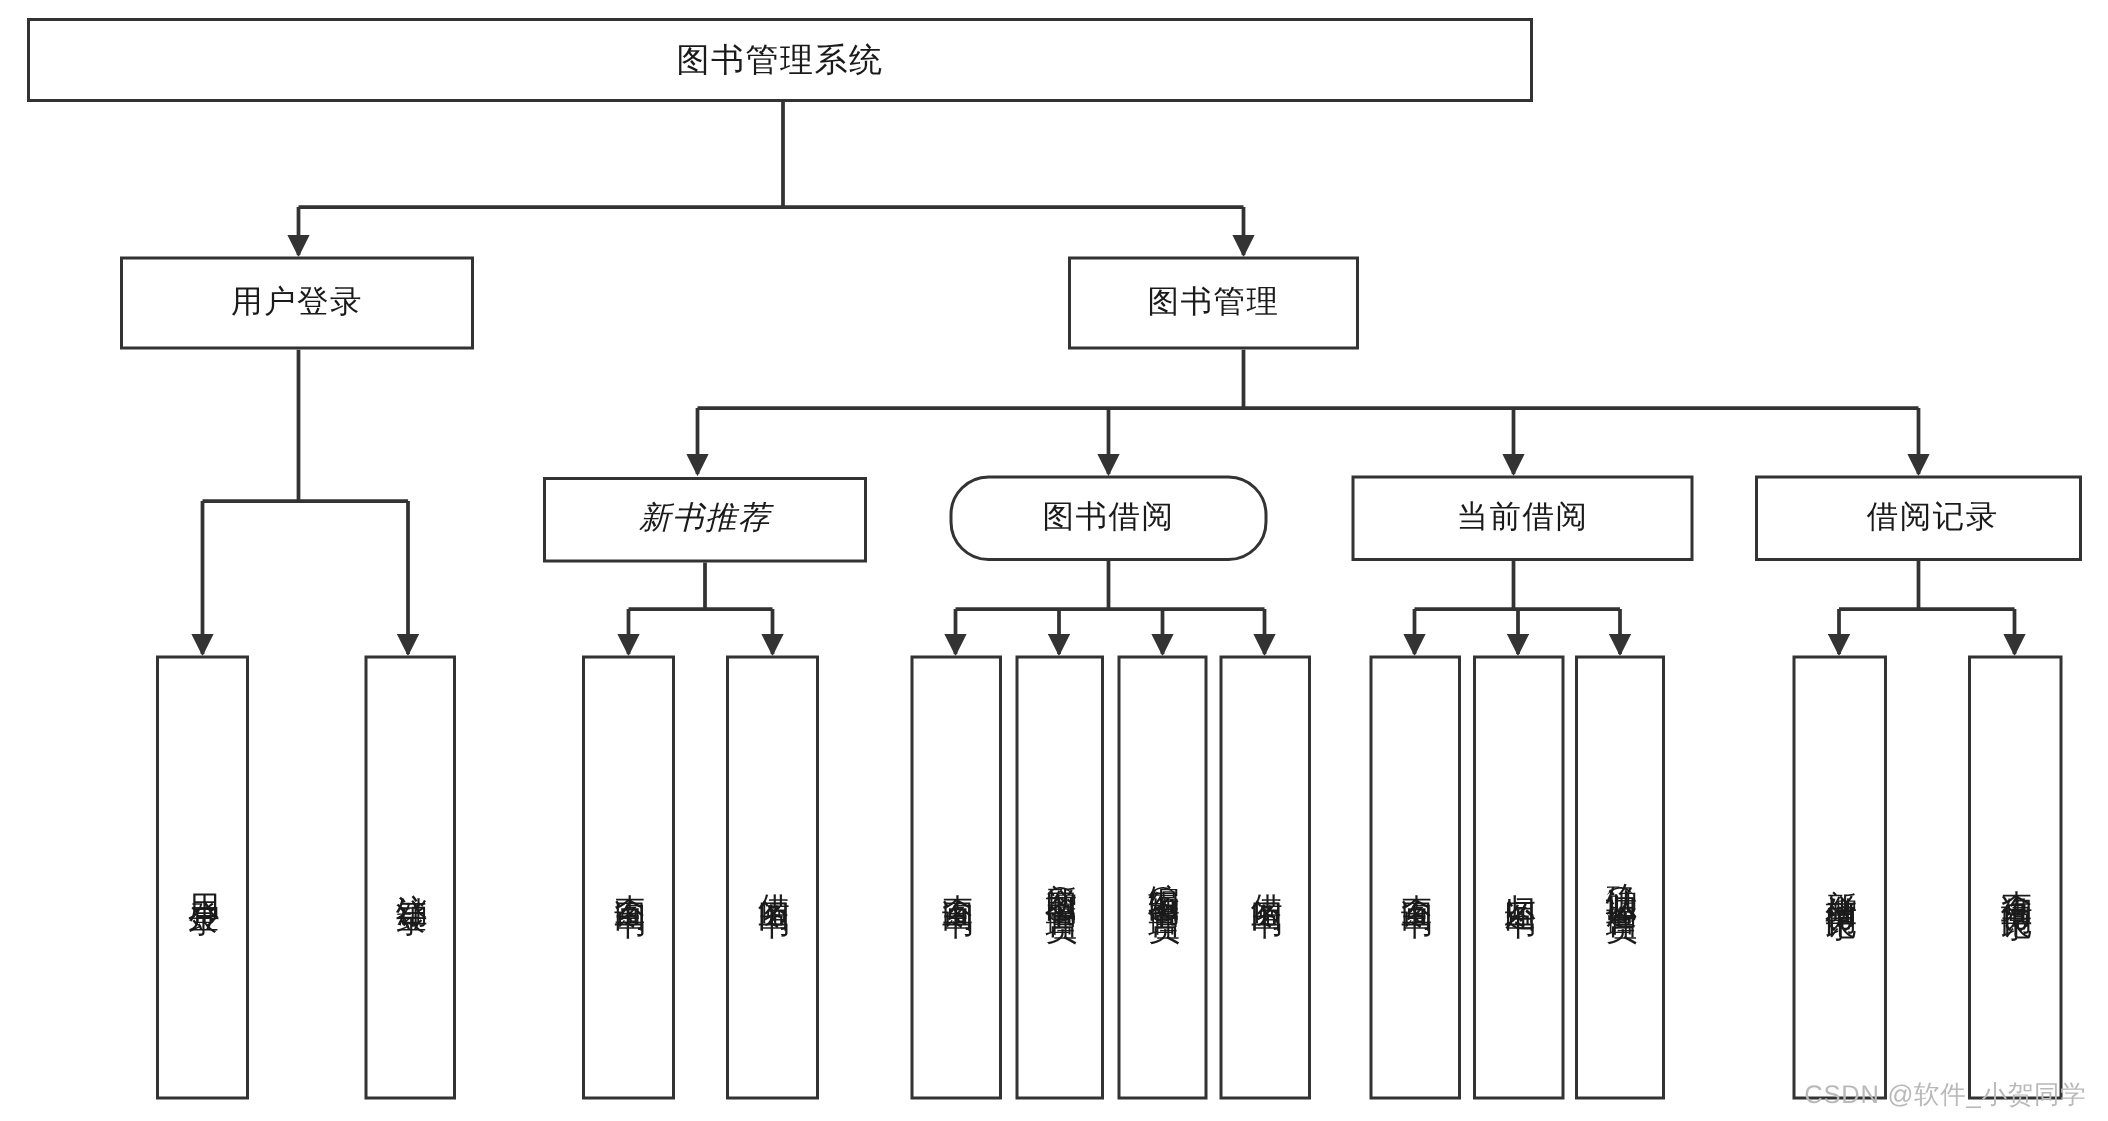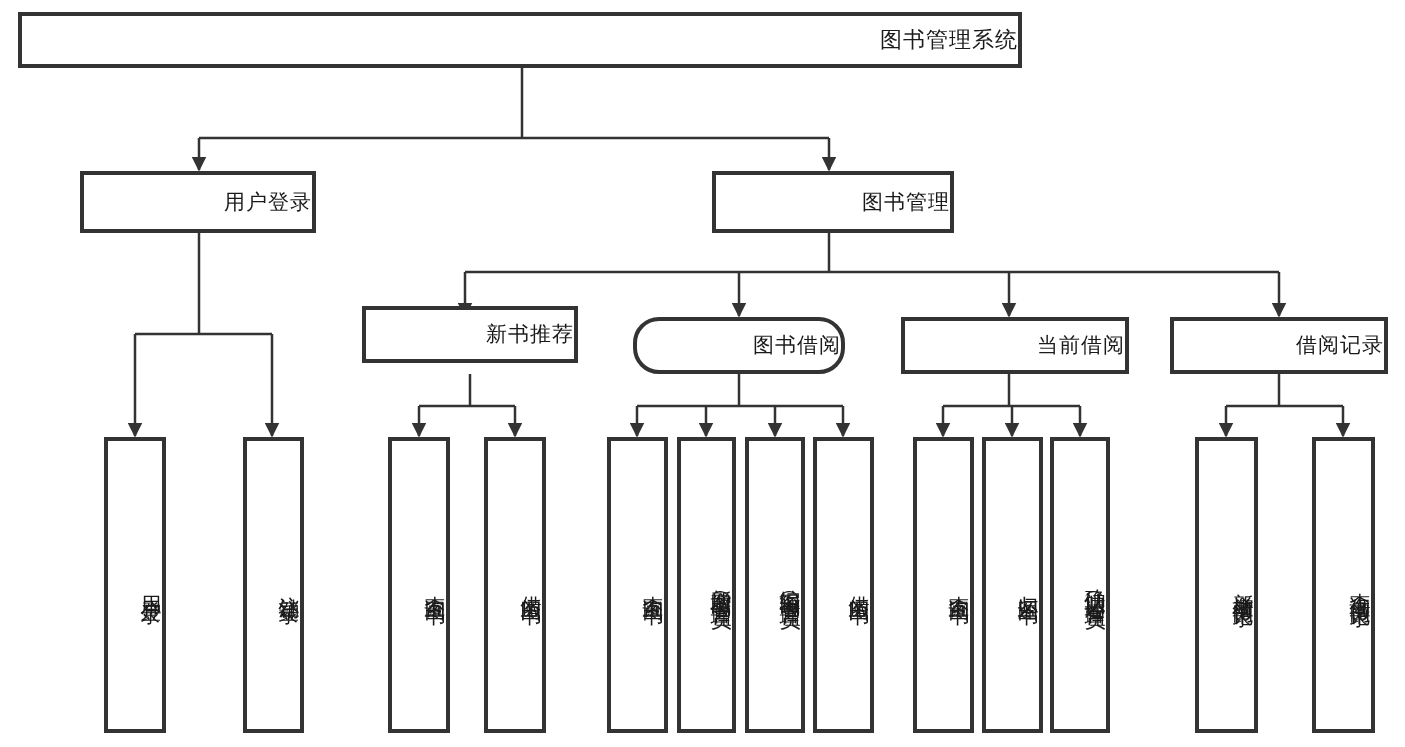--- a/index.html
+++ b/index.html
@@ -22,24 +22,24 @@
     left: 0;
     top: 0;
     width: 1405px;
     height: 747px;
     pointer-events: none;
   }
   .node-box {
     position: absolute;
     box-sizing: border-box;
     background: #ffffff;
-    border: 4px solid #a16207;
+    border: 2px solid #a16207;
     display: flex;
     align-items: center;
-    justify-content: flex-end;
+    justify-content: center;
     overflow: hidden;
   }
   .node-label {
     color: #1a1a1a;
     text-align: center;
     line-height: 1.18;
     white-space: pre;
   }
   .node-horizontal .node-label {
     writing-mode: horizontal-tb;
@@ -114,24 +114,24 @@
       </g>
   </svg>
 
   <div id="node-layer">
       <div class="node-box node-horizontal node-root" style="left: 18px; top: 12px; width: 1004px; height: 56px; border-color: rgb(51, 51, 51); background: rgb(255, 255, 255);">
         <span class="node-label" style="color: rgb(26, 26, 26);">图书管理系统</span>
       </div>
       <div class="node-box node-horizontal" style="left: 80px; top: 171px; width: 236px; height: 62px; border-color: rgb(51, 51, 51); background: rgb(255, 255, 255);">
         <span class="node-label" style="color: rgb(26, 26, 26);">用户登录</span>
       </div>
-      <div class="node-box node-horizontal" style="left: 712px; top: 171px; width: 242px; height: 62px; border-color: rgb(51, 51, 51); background: rgb(255, 255, 255);">
+      <div class="node-box node-horizontal" style="left: 712px; top: 171px; width: 194px; height: 62px; border-color: rgb(51, 51, 51); background: rgb(255, 255, 255);">
         <span class="node-label" style="color: rgb(26, 26, 26);">图书管理</span>
       </div>
-      <div class="node-box node-horizontal" style="left: 362px; top: 306px; width: 216px; height: 57px; border-color: rgb(51, 51, 51); background: rgb(255, 255, 255);">
+      <div class="node-box node-horizontal" style="left: 362px; top: 318px; width: 216px; height: 57px; border-color: rgb(51, 51, 51); background: rgb(255, 255, 255); font-style: italic;">
         <span class="node-label" style="color: rgb(26, 26, 26);">新书推荐</span>
       </div>
       <div class="node-box node-horizontal" style="left: 633px; top: 317px; width: 212px; height: 57px; border-color: rgb(51, 51, 51); background: rgb(255, 255, 255); border-radius: 26px;">
         <span class="node-label" style="color: rgb(26, 26, 26);">图书借阅</span>
       </div>
       <div class="node-box node-horizontal" style="left: 901px; top: 317px; width: 228px; height: 57px; border-color: rgb(51, 51, 51); background: rgb(255, 255, 255);">
         <span class="node-label" style="color: rgb(26, 26, 26);">当前借阅</span>
       </div>
       <div class="node-box node-horizontal" style="left: 1170px; top: 317px; width: 218px; height: 57px; border-color: rgb(51, 51, 51); background: rgb(255, 255, 255);">
         <span class="node-label" style="color: rgb(26, 26, 26); margin-left: 19px;">借阅记录</span>
@@ -170,14 +170,15 @@
         <span class="node-label" style="color: rgb(26, 26, 26);">确认归还（管理员）</span>
       </div>
       <div class="node-box node-vertical" style="left: 1195px; top: 437px; width: 63px; height: 296px; border-color: rgb(51, 51, 51); background: rgb(255, 255, 255);">
         <span class="node-label" style="color: rgb(26, 26, 26);">新增借阅记录</span>
       </div>
       <div class="node-box node-vertical" style="left: 1312px; top: 437px; width: 63px; height: 296px; border-color: rgb(51, 51, 51); background: rgb(255, 255, 255);">
         <span class="node-label" style="color: rgb(26, 26, 26);">查询借阅记录</span>
       </div>
     </div>
 
+  <div id="watermark">CSDN @软件_小贺同学</div>
 
 </div>
 
 </body></html>

